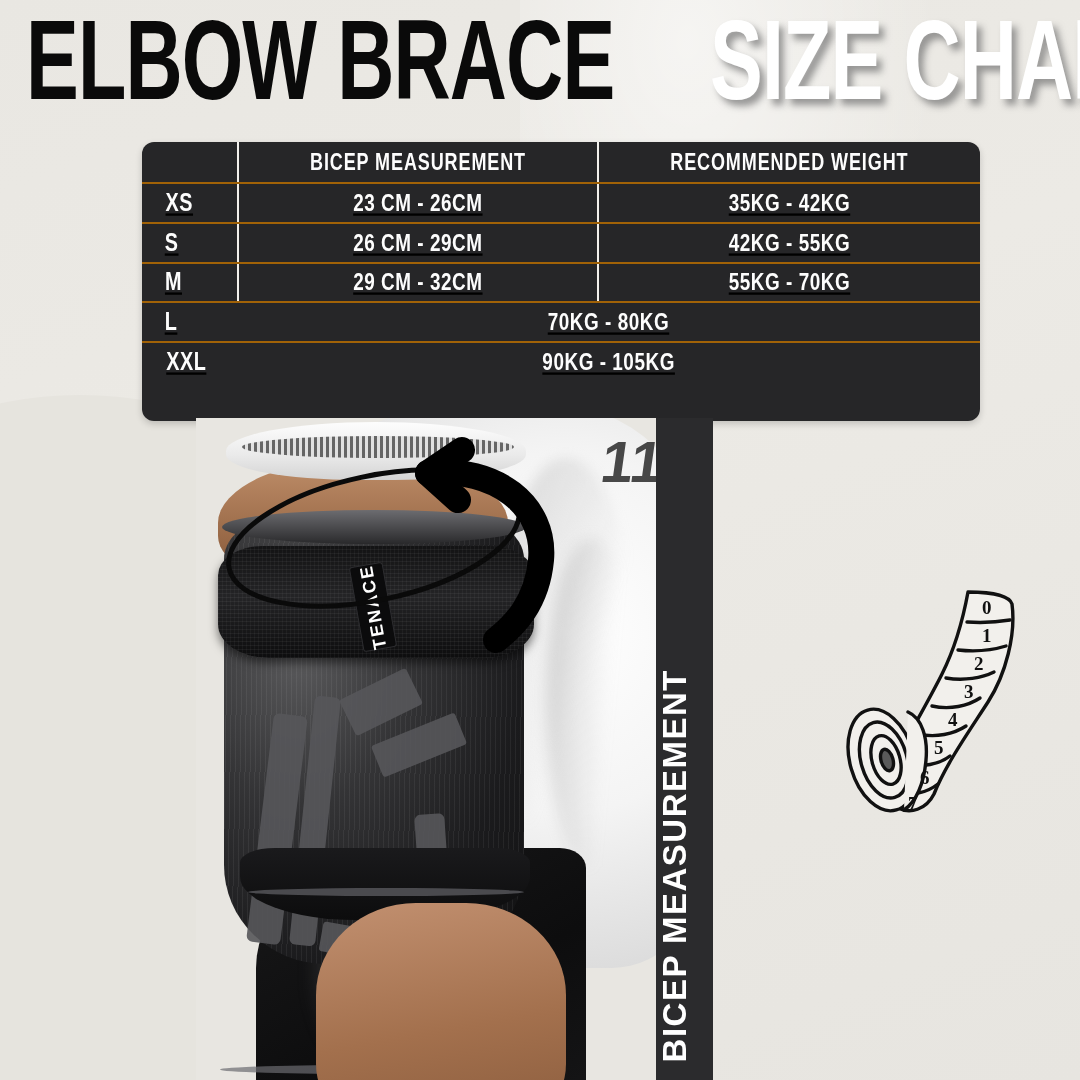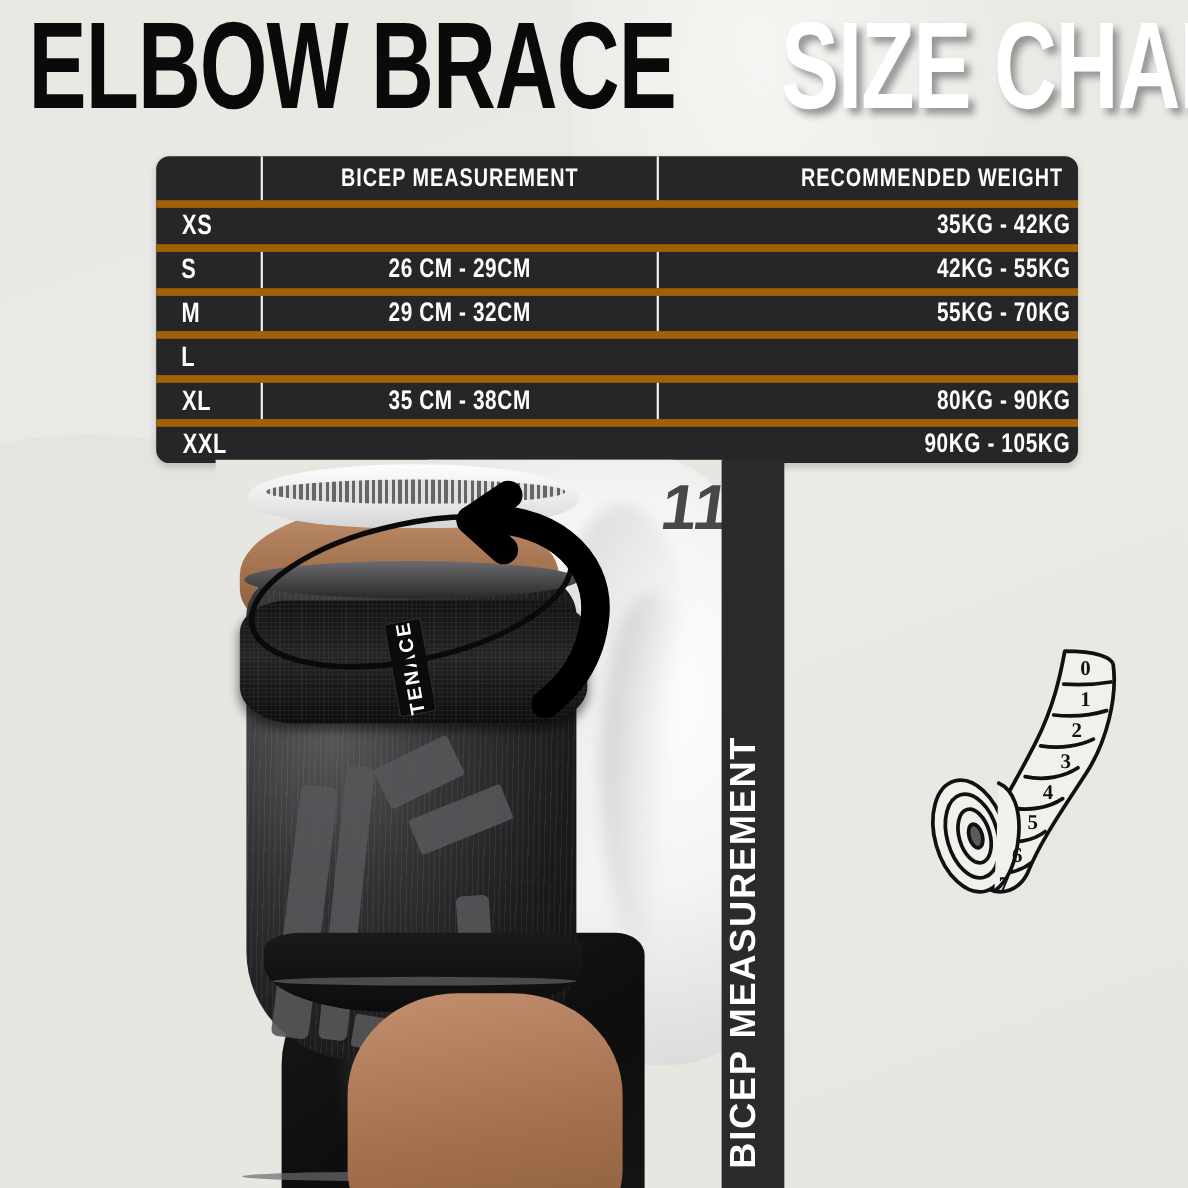--- a/index.html
+++ b/index.html
@@ -46,25 +46,25 @@
   #size-table{
     position:absolute; left:142px; top:142px;
     width:838px; height:279px;
     background:#262628;
     border-radius:12px;
     overflow:hidden;
     box-shadow:0 3px 7px rgba(0,0,0,.18);
   }
   .trow{ display:flex; width:100%; position:relative; }
   .trow.head{ height:40px; }
-  .trow.body{ height:39.8px; border-top:7px solid #a16207; }
+  .trow.body{ height:39.8px; border-top:2px solid #a16207;text-decoration:underline; }
   .c-size{ width:95px; flex:none; display:flex; align-items:center; padding-left:22px; }
   .c-mid { width:362px; flex:none; display:flex; align-items:center; justify-content:center;
            border-left:2px solid #f2f0ec; border-right:2px solid #f2f0ec; }
-  .c-right{ flex:1; display:flex; align-items:center; justify-content:flex-end; }
+  .c-right{ flex:1; display:flex; align-items:center; justify-content:center; }
   .cell-txt{
     color:#fdfdfd;
     font-family:"Liberation Sans Narrow","Liberation Sans",sans-serif;
     font-weight:700;
     font-size:21px;
     letter-spacing:.6px;
     transform:scaleX(.9) scaleY(1.16);
   }
   .cell-txt.size{ font-size:22px; }
   .cell-txt.hdr{ font-size:20px; letter-spacing:1px; }
@@ -246,20 +246,23 @@
     </div>
     <div class="c-right">
       <span class="cell-txt hdr">RECOMMENDED WEIGHT</span>
     </div>
   </div>
 
   <div class="trow body">
     <div class="c-size">
         <span class="cell-txt size">XS</span>
       </div>
+    <div class="c-mid">
+        <span class="cell-txt">23 CM - 26CM</span>
+      </div>
     <div class="c-right">
         <span class="cell-txt">35KG - 42KG</span>
       </div>
   </div>
 
   <div class="trow body">
     <div class="c-size">
         <span class="cell-txt size">S</span>
       </div>
     <div class="c-mid">
@@ -279,33 +282,25 @@
       </div>
     <div class="c-right">
         <span class="cell-txt">55KG - 70KG</span>
       </div>
   </div>
 
   <div class="trow body">
     <div class="c-size">
         <span class="cell-txt size">L</span>
       </div>
-  </div>
-
-  <div class="trow body">
-    <div class="c-size">
-        <span class="cell-txt size">XL</span>
-      </div>
-    <div class="c-mid">
-        <span class="cell-txt">35 CM - 38CM</span>
-      </div>
-    <div class="c-right">
-        <span class="cell-txt">80KG - 90KG</span>
-      </div>
-  </div>
+    <div class="c-right">
+        <span class="cell-txt">70KG - 80KG</span>
+      </div>
+  </div>
+
 
   <div class="trow body">
     <div class="c-size">
         <span class="cell-txt size">XXL</span>
       </div>
     <div class="c-right">
         <span class="cell-txt">90KG - 105KG</span>
       </div>
   </div>
 

